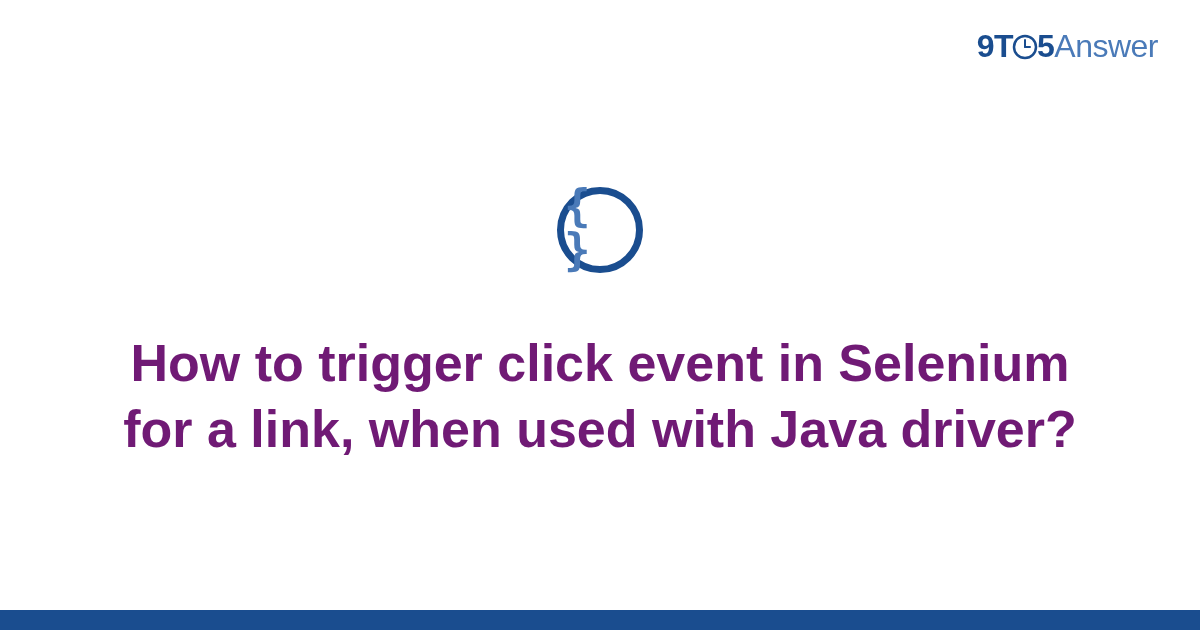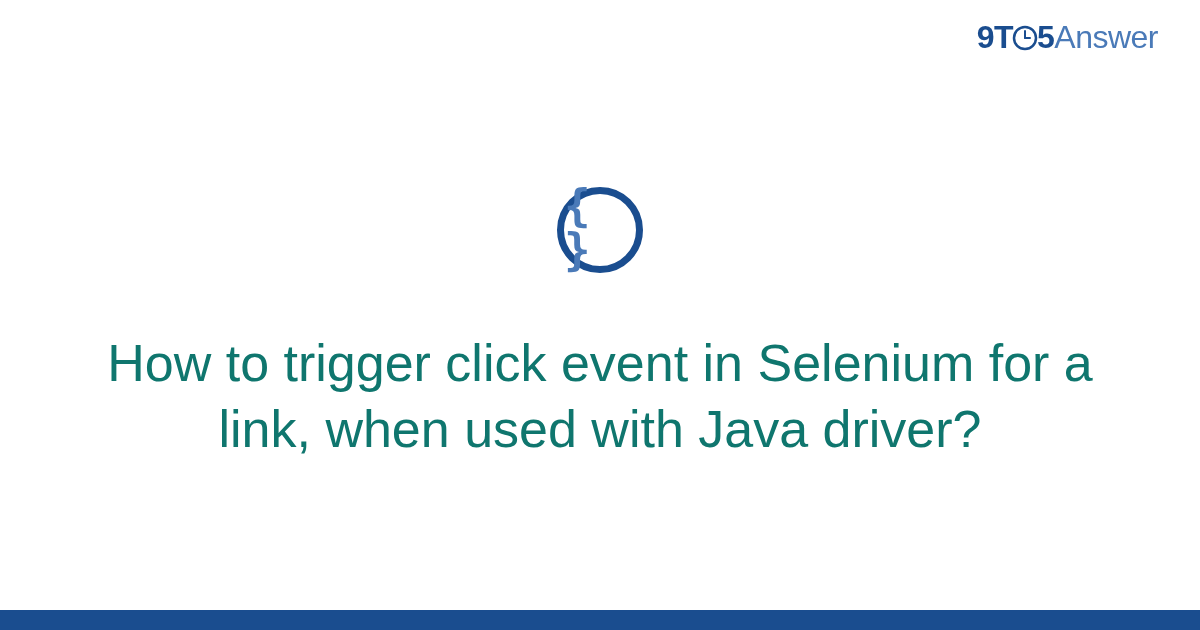--- a/index.html
+++ b/index.html
@@ -10,21 +10,21 @@
     body {
       width: 1200px;
       height: 630px;
       background: #ffffff;
       font-family: -apple-system, BlinkMacSystemFont, "Segoe UI", Helvetica, Arial, sans-serif;
       position: relative;
       overflow: hidden;
     }
     .logo {
       position: absolute;
-      top: 19px;
+      top: 28px;
       right: 42px;
       font-size: 32px;
       font-weight: 600;
       letter-spacing: -0.5px;
     }
     .logo-prefix {
       color: #1a4d8f;
     }
     .logo-clock {
       display: inline-flex;
@@ -67,22 +67,22 @@
       font-weight: 700;
       color: #4a7ab8;
       font-family: "Consolas", "Monaco", monospace;
       letter-spacing: -1px;
       line-height: 1;
       position: relative;
       top: -2px;
     }
     .title {
       font-size: 52px;
-      font-weight: 400;
-      color: #0f766e;
+      font-weight: 700;
+      color: #701a75;
       text-align: center;
       line-height: 1.26;
       max-width: 1000px;
     }
     .footer-bar {
       position: absolute;
       bottom: 0;
       left: 0;
       width: 100%;
       height: 20px;

